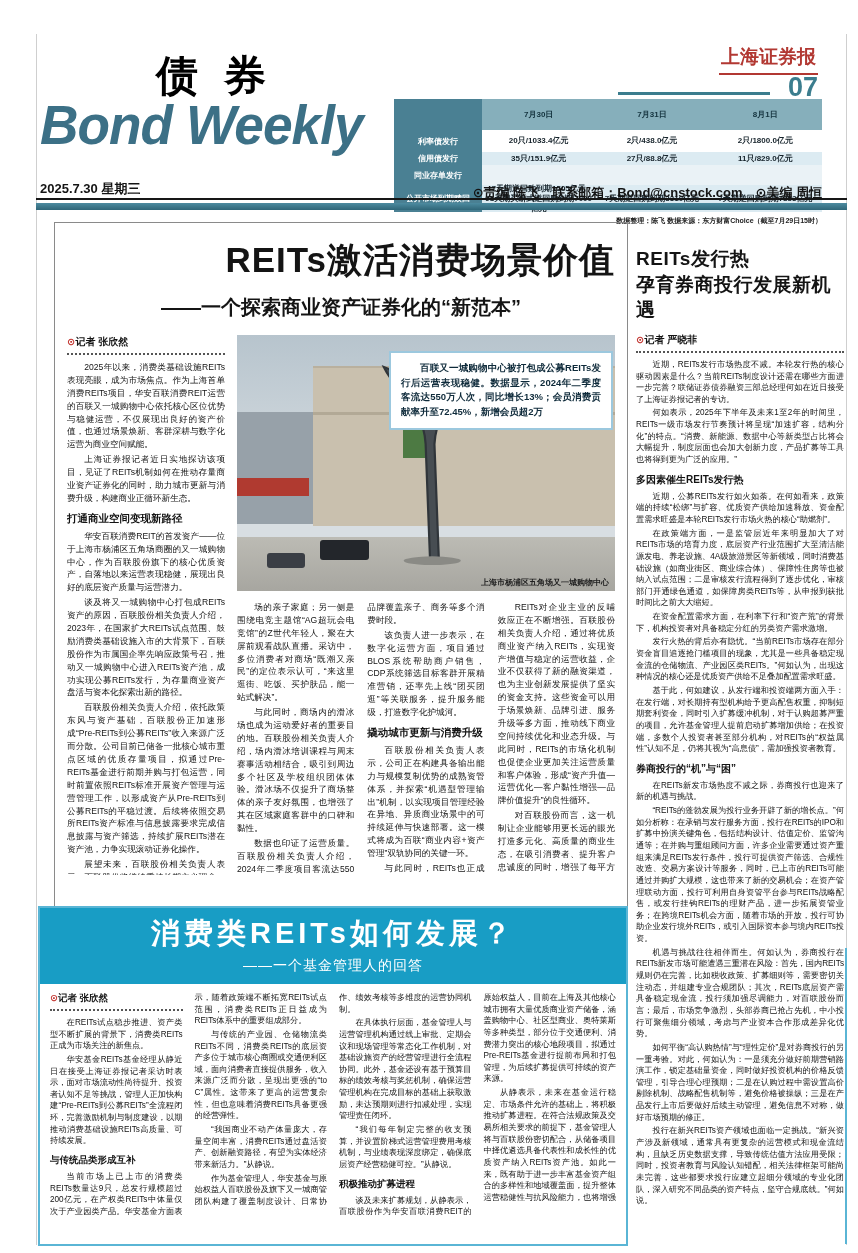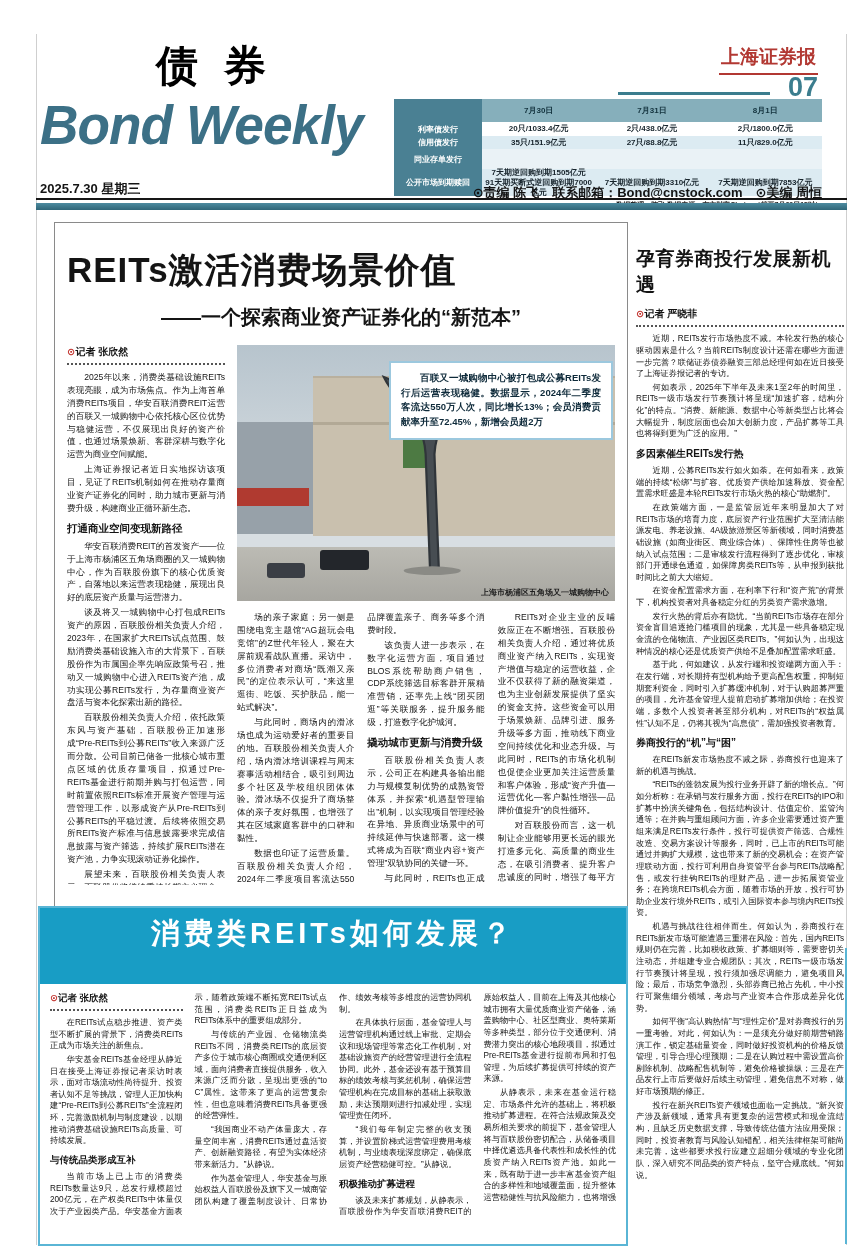--- a/index.html
+++ b/index.html
@@ -2,57 +2,57 @@
 <html><head>
 <meta charset="utf-8">
 <style>
   html,body{margin:0;padding:0;background:#e9e9e9;}
   .page{position:relative;width:858px;height:1253px;margin:0 auto;background:#fff;overflow:hidden;
         font-family:"Liberation Sans","DejaVu Sans",sans-serif;color:#141414;}
   .edge{position:absolute;background:#cfcfcf;width:1px;top:34px;bottom:8px;}
   .edge.l{left:36px}.edge.r{right:11px}
 
   
-  .sec-cn{position:absolute;left:78px;top:38px;width:240px;text-align:center;
+  .sec-cn{position:absolute;left:78px;top:48px;width:240px;text-align:center;
           font-family:"Liberation Serif","DejaVu Serif",serif;font-weight:bold;
           font-size:42px;letter-spacing:26px;padding-left:26px;color:#000;}
   .sec-en{position:absolute;left:40px;top:92px;width:420px;font-weight:bold;font-style:italic;
           font-size:56px;color:#3c7086;transform:scaleX(.95);transform-origin:left;letter-spacing:-1px;}
   .paper-name{position:absolute;right:40px;top:44px;font-family:"Liberation Serif","DejaVu Serif",serif;
           font-weight:bold;font-size:19px;color:#b23832;border-bottom:2px solid #b23832;padding:0 2px 3px;}
   .page-num{position:absolute;right:40px;top:72px;font-size:27px;font-weight:bold;color:#3b7d8e;}
   .pn-line{position:absolute;left:618px;top:92px;width:152px;height:3px;background:#3b7d8e;}
 
   
   .cal{position:absolute;left:394px;top:99px;width:428px;font-size:8px;}
   .cal .bar{height:15px;line-height:15px;background:#40798c;color:#fff;text-align:center;
             font-weight:bold;font-size:10px;letter-spacing:8px;}
   .cal .row{display:flex;align-items:stretch;}
   .cal .lbl{width:88px;background:#4a8093;color:#fff;font-weight:bold;display:flex;
             align-items:center;justify-content:center;text-align:center;}
   .cal .cell{flex:1;display:flex;align-items:center;justify-content:center;text-align:center;
              font-weight:bold;color:#16232b;white-space:pre-line;line-height:1.25;}
-  .r-date{height:23px;background:#86afbb;}
+  .r-date{height:31px;background:#86afbb;}
   .r-date .cell{color:#13323d;}
-  .r1{height:14px;background:#fff;}
+  .r1{height:22px;background:#fff;}
   .r2{height:13px;background:#dcebf2;}
   .r3{height:20px;background:#eaf2f6;}
   .r4{height:27px;background:#dcebf2;}
   .cal .foot{text-align:right;font-size:7px;font-weight:bold;margin-top:4px;color:#222;}
 
   .date-line{position:absolute;left:40px;top:180px;font-size:13px;font-weight:bold;}
   .editors{position:absolute;right:36px;top:184px;font-size:13px;font-weight:bold;}
   .rule-black{position:absolute;left:36px;right:11px;top:198px;height:2px;background:#161616;}
   .rule-teal{position:absolute;left:36px;right:11px;top:203px;height:7px;
              background:linear-gradient(180deg,#4d8ba0,#2f6678);}
 
   
   .main-box{position:absolute;left:54px;top:222px;width:574px;height:692px;border:1px solid #8a8a8a;
             box-sizing:border-box;padding:14px 12px 8px;overflow:hidden;}
-  .headline{text-align:left;font-size:35px;font-weight:bold;letter-spacing:1px;margin-top:10px;}
+  .headline{text-align:right;font-size:35px;font-weight:bold;letter-spacing:1px;}
   .deck{text-align:center;font-size:20px;font-weight:600;margin-top:10px;}
   .body-flex{display:flex;gap:12px;margin-top:14px;height:540px;}
   .col1{width:158px;flex:none;overflow:hidden;}
   .byline{font-size:10px;font-weight:bold;border-bottom:2px dotted #555;padding-bottom:4px;margin-bottom:6px;}
   .byline .dot{color:#c23530;}
   .para{font-size:8.6px;line-height:1.5;text-align:justify;text-indent:2em;margin:0 0 2px;}
   .sub{font-size:10.5px;font-weight:bold;margin:7px 0 4px;text-indent:0;}
   .colR{flex:1;display:flex;flex-direction:column;overflow:hidden;}
   .photo{position:relative;height:256px;margin-bottom:10px;overflow:hidden;
          background:linear-gradient(180deg,#b7c4cd,#d8dee2 62%);}
@@ -191,44 +191,46 @@
             <p class="para">与此同时，REITs也正成为百联赋能城市更新、激发区域消费潜力的重要工具。百联股份相关负责人表示，消费类REITs的落地不仅引入了社会资本参与商业空间的改造升级，更通过市场化机制提升区域活力，实现“存量更新—资本变现—增量投资”的良性循环。</p>
             <p class="para">REITs对企业主业的反哺效应正在不断增强。百联股份相关负责人介绍，通过将优质商业资产纳入REITs，实现资产增值与稳定的运营收益，企业不仅获得了新的融资渠道，也为主业创新发展提供了坚实的资金支持。这些资金可以用于场景焕新、品牌引进、服务升级等多方面，推动线下商业空间持续优化和业态升级。与此同时，REITs的市场化机制也促使企业更加关注运营质量和客户体验，形成“资产升值—运营优化—客户黏性增强—品牌价值提升”的良性循环。</p>
             <p class="para">对百联股份而言，这一机制让企业能够用更长远的眼光打造多元化、高质量的商业生态，在吸引消费者、提升客户忠诚度的同时，增强了每平方米的价值密度。更重要的是，随着这些消费类基础设施不断焕新提质，不仅增强了城市局部的商业活力，也为上海构建国际消费中心城市提供了更强的载体支撑和更具生命力的消费场景。</p>
           </div>
       </div>
     </div>
   </div>
 
   <div class="right-art">
     <div class="r-title">
+      <div>REITs发行热</div>
       <div>孕育券商投行发展新机遇</div>
     </div>
     <div class="byline"><span class="dot">⊙</span><span>记者 严晓菲</span></div>
     <div>
         <p class="para">近期，REITs发行市场热度不减。本轮发行热的核心驱动因素是什么？当前REITs制度设计还需在哪些方面进一步完善？联储证券债券融资三部总经理何如在近日接受了上海证券报记者的专访。</p>
         <p class="para">何如表示，2025年下半年及未来1至2年的时间里，REITs一级市场发行节奏预计将呈现“加速扩容，结构分化”的特点。“消费、新能源、数据中心等新类型占比将会大幅提升，制度层面也会加大创新力度，产品扩募等工具也将得到更为广泛的应用。”</p>
         <h4 class="sub">多因素催生REITs发行热</h4>
         <p class="para">近期，公募REITs发行如火如荼。在何如看来，政策端的持续“松绑”与扩容、优质资产供给加速释放、资金配置需求旺盛是本轮REITs发行市场火热的核心“助燃剂”。</p>
         <p class="para">在政策端方面，一是监管层近年来明显加大了对REITs市场的培育力度，底层资产行业范围扩大至清洁能源发电、养老设施、4A级旅游景区等新领域，同时消费基础设施（如商业街区、商业综合体）、保障性住房等也被纳入试点范围；二是审核发行流程得到了逐步优化，审核部门开通绿色通道，如保障房类REITs等，从申报到获批时间比之前大大缩短。</p>
         <p class="para">在资金配置需求方面，在利率下行和“资产荒”的背景下，机构投资者对具备稳定分红的另类资产需求激增。</p>
         <p class="para">发行火热的背后亦有隐忧。“当前REITs市场存在部分资金盲目追逐抢门槛项目的现象，尤其是一些具备稳定现金流的仓储物流、产业园区类REITs。”何如认为，出现这种情况的核心还是优质资产供给不足叠加配置需求旺盛。</p>
         <p class="para">基于此，何如建议，从发行端和投资端两方面入手：在发行端，对长期持有型机构给予更高配售权重，抑制短期套利资金，同时引入扩募缓冲机制，对于认购超募严重的项目，允许基金管理人提前启动扩募增加供给；在投资端，多数个人投资者甚至部分机构，对REITs的“权益属性”认知不足，仍将其视为“高息债”，需加强投资者教育。</p>
         <h4 class="sub">券商投行的“机”与“困”</h4>
         <p class="para">在REITs新发市场热度不减之际，券商投行也迎来了新的机遇与挑战。</p>
         <p class="para">“REITs的蓬勃发展为投行业务开辟了新的增长点。”何如分析称：在承销与发行服务方面，投行在REITs的IPO和扩募中扮演关键角色，包括结构设计、估值定价、监管沟通等；在并购与重组顾问方面，许多企业需要通过资产重组来满足REITs发行条件，投行可提供资产筛选、合规性改造、交易方案设计等服务，同时，已上市的REITs可能通过并购扩大规模，这也带来了新的交易机会；在资产管理联动方面，投行可利用自身资管平台参与REITs战略配售，或发行挂钩REITs的理财产品，进一步拓展资管业务；在跨境REITs机会方面，随着市场的开放，投行可协助企业发行境外REITs，或引入国际资本参与境内REITs投资。</p>
-        <p class="para">机遇与挑战往往相伴而生。何如认为，券商投行在REITs新发市场可能遭遇三重潜在风险：首先，国内REITs规则仍在完善，比如税收政策、扩募细则等，需要密切关注动态，并组建专业合规团队；其次，REITs一级市场发行节奏预计将呈现，投行须加强尽调能力，避免项目风险；最后，市场竞争激烈，头部券商已抢占先机，中小投行可聚焦细分领域，考虑与产业资本合作形成差异化优势。</p>
+        <p class="para">机遇与挑战往往相伴而生。何如认为，券商投行在REITs新发市场可能遭遇三重潜在风险：首先，国内REITs规则仍在完善，比如税收政策、扩募细则等，需要密切关注动态，并组建专业合规团队；其次，REITs底层资产需具备稳定现金流，投行须加强尽调能力，对百联股份而言；最后，市场竞争激烈，头部券商已抢占先机，中小投行可聚焦细分领域，考虑与产业资本合作形成差异化优势。</p>
         <p class="para">如何平衡“高认购热情”与“理性定价”是对券商投行的另一重考验。对此，何如认为：一是须充分做好前期营销路演工作，锁定基础量资金，同时做好投资机构的价格反馈管理，引导合理心理预期；二是在认购过程中需设置高价剔除机制、战略配售机制等，避免价格被操纵；三是在产品发行上市后要做好后续主动管理，避免信息不对称，做好市场预期的修正。</p>
         <p class="para">投行在新兴REITs资产领域也面临一定挑战。“新兴资产涉及新领域，通常具有更复杂的运营模式和现金流结构，且缺乏历史数据支撑，导致传统估值方法应用受限；同时，投资者教育与风险认知错配，相关法律框架可能尚未完善，这些都要求投行应建立起细分领域的专业化团队，深入研究不同品类的资产特点，坚守合规底线。”何如说。</p>
       </div>
   </div>
 
   <div class="bottom-box">
     <div class="banner">
       <div class="t">消费类REITs如何发展？</div>
+      <div class="s">——一个基金管理人的回答</div>
     </div>
     <div class="bcols">
       <div class="byline"><span class="dot">⊙</span><span>记者 张欣然</span></div>
       <div>
           <p class="para">在REITs试点稳步推进、资产类型不断扩展的背景下，消费类REITs正成为市场关注的新焦点。</p>
           <p class="para">华安基金REITs基金经理从静近日在接受上海证券报记者采访时表示，面对市场流动性尚待提升、投资者认知不足等挑战，管理人正加快构建“Pre-REITs到公募REITs”全流程闭环，完善激励机制与制度建设，以期推动消费基础设施REITs高质量、可持续发展。</p>
           <h4 class="sub">与传统品类形成互补</h4>
           <p class="para">当前市场上已上市的消费类REITs数量达9只，总发行规模超过200亿元，在产权类REITs中体量仅次于产业园类产品。华安基金方面表示，随着政策端不断拓宽REITs试点范围，消费类REITs正日益成为REITs体系中的重要组成部分。</p>
           <p class="para">与传统的产业园、仓储物流类REITs不同，消费类REITs的底层资产多位于城市核心商圈或交通便利区域，面向消费者直接提供服务，收入来源广泛而分散，呈现出更强的“to C”属性。这带来了更高的运营复杂性，但也意味着消费REITs具备更强的经营弹性。</p>
           <p class="para">“我国商业不动产体量庞大，存量空间丰富，消费REITs通过盘活资产、创新融资路径，有望为实体经济带来新活力。”从静说。</p>

